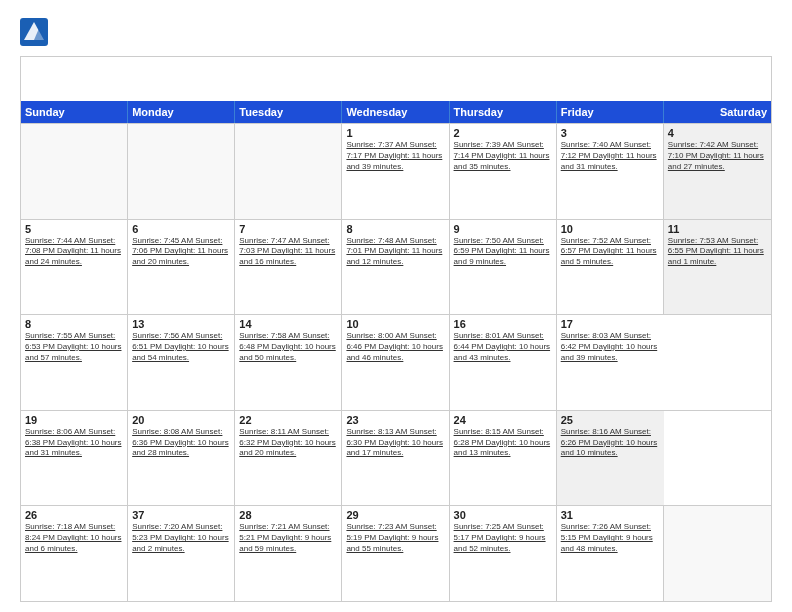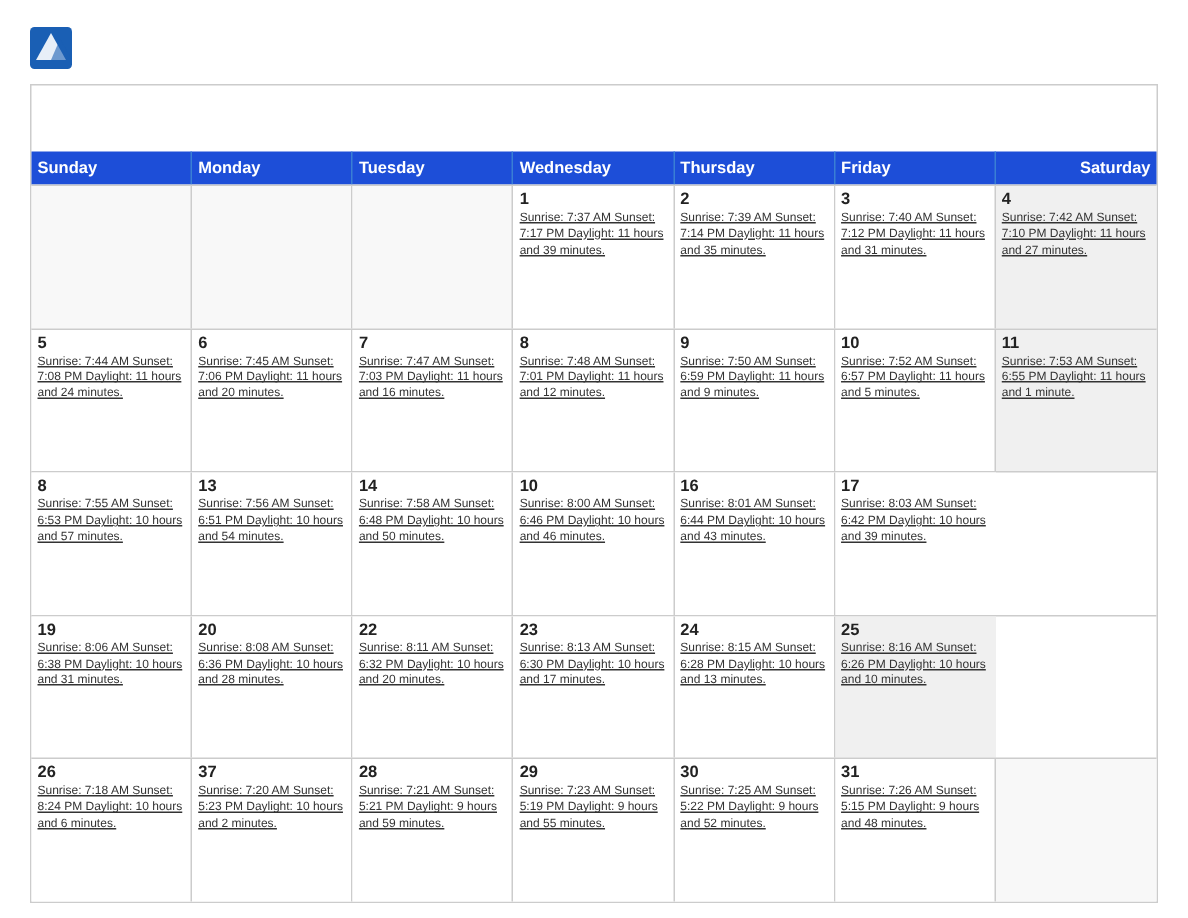--- a/index.html
+++ b/index.html
@@ -320,21 +320,21 @@
           </div>
           <div class="cal-cell">
             <div class="day-num">29</div>
             <div class="cell-info">Sunrise: 7:23 AM
 Sunset: 5:19 PM
 Daylight: 9 hours and 55 minutes.</div>
           </div>
           <div class="cal-cell">
             <div class="day-num">30</div>
             <div class="cell-info">Sunrise: 7:25 AM
-Sunset: 5:22 PM
+Sunset: 5:17 PM
 Daylight: 9 hours and 52 minutes.</div>
           </div>
           <div class="cal-cell">
             <div class="day-num">31</div>
             <div class="cell-info">Sunrise: 7:26 AM
 Sunset: 5:15 PM
 Daylight: 9 hours and 48 minutes.</div>
           </div>
           <div class="cal-cell empty"></div>
         </div>

